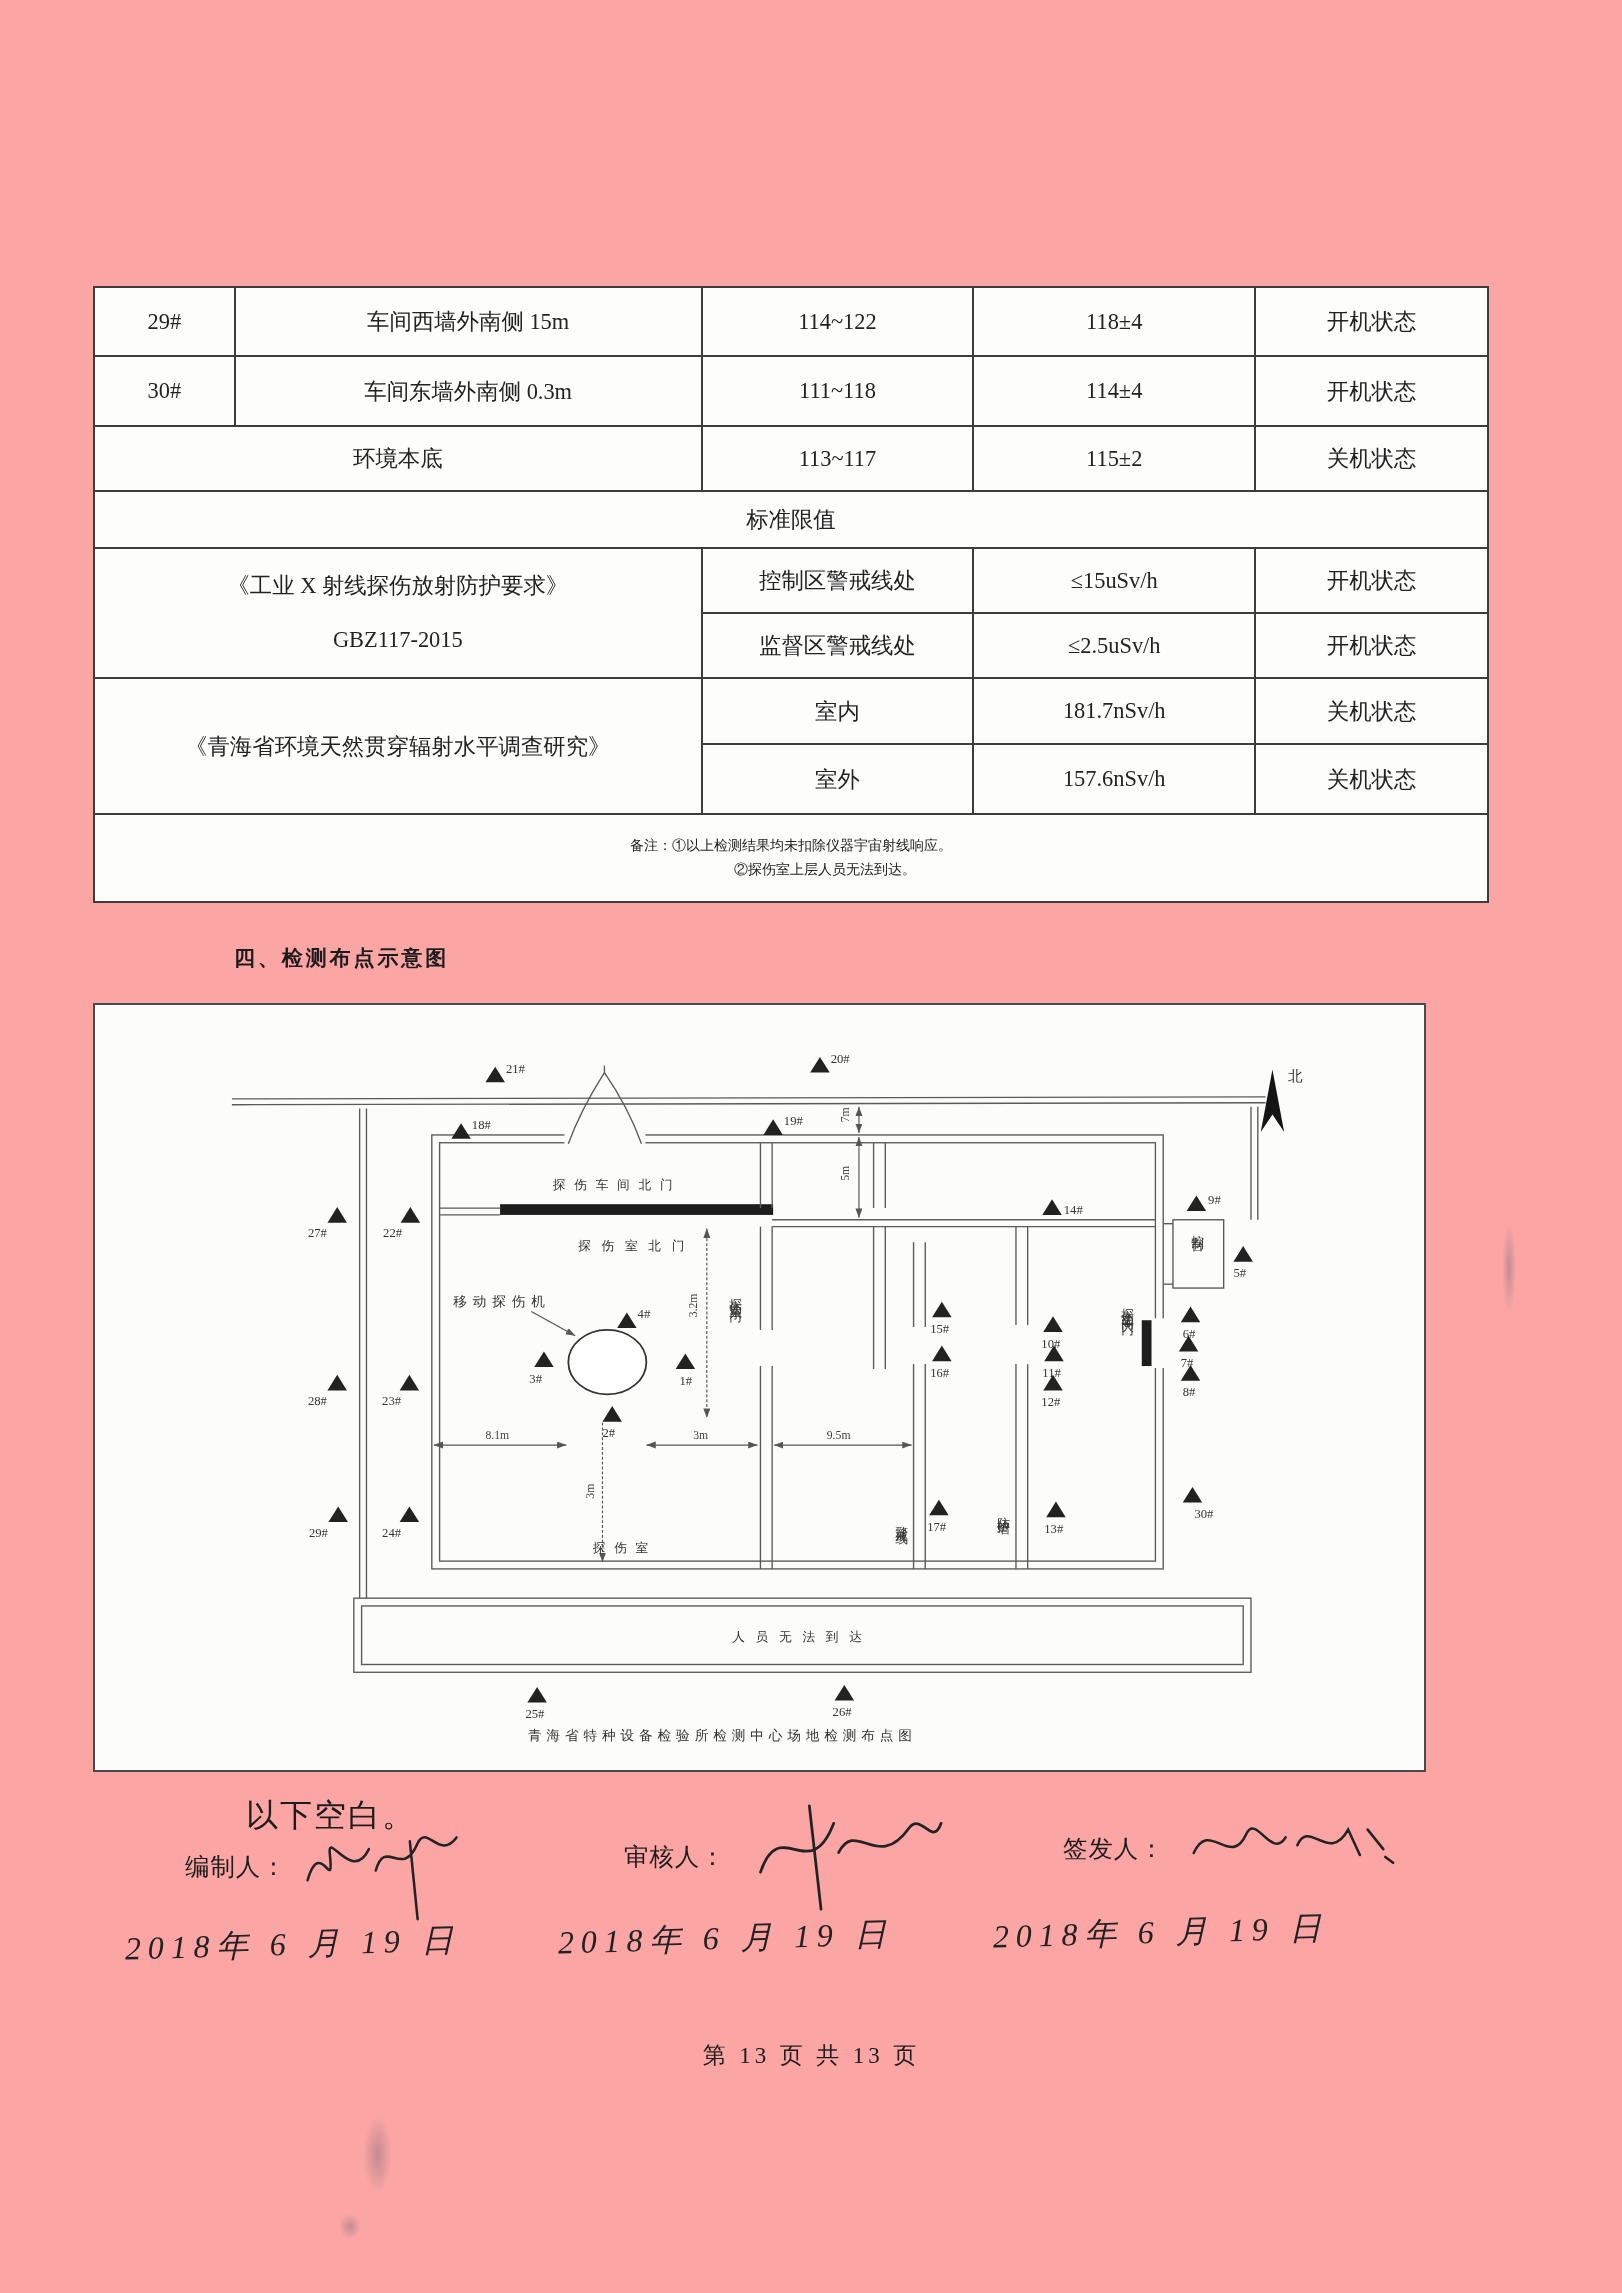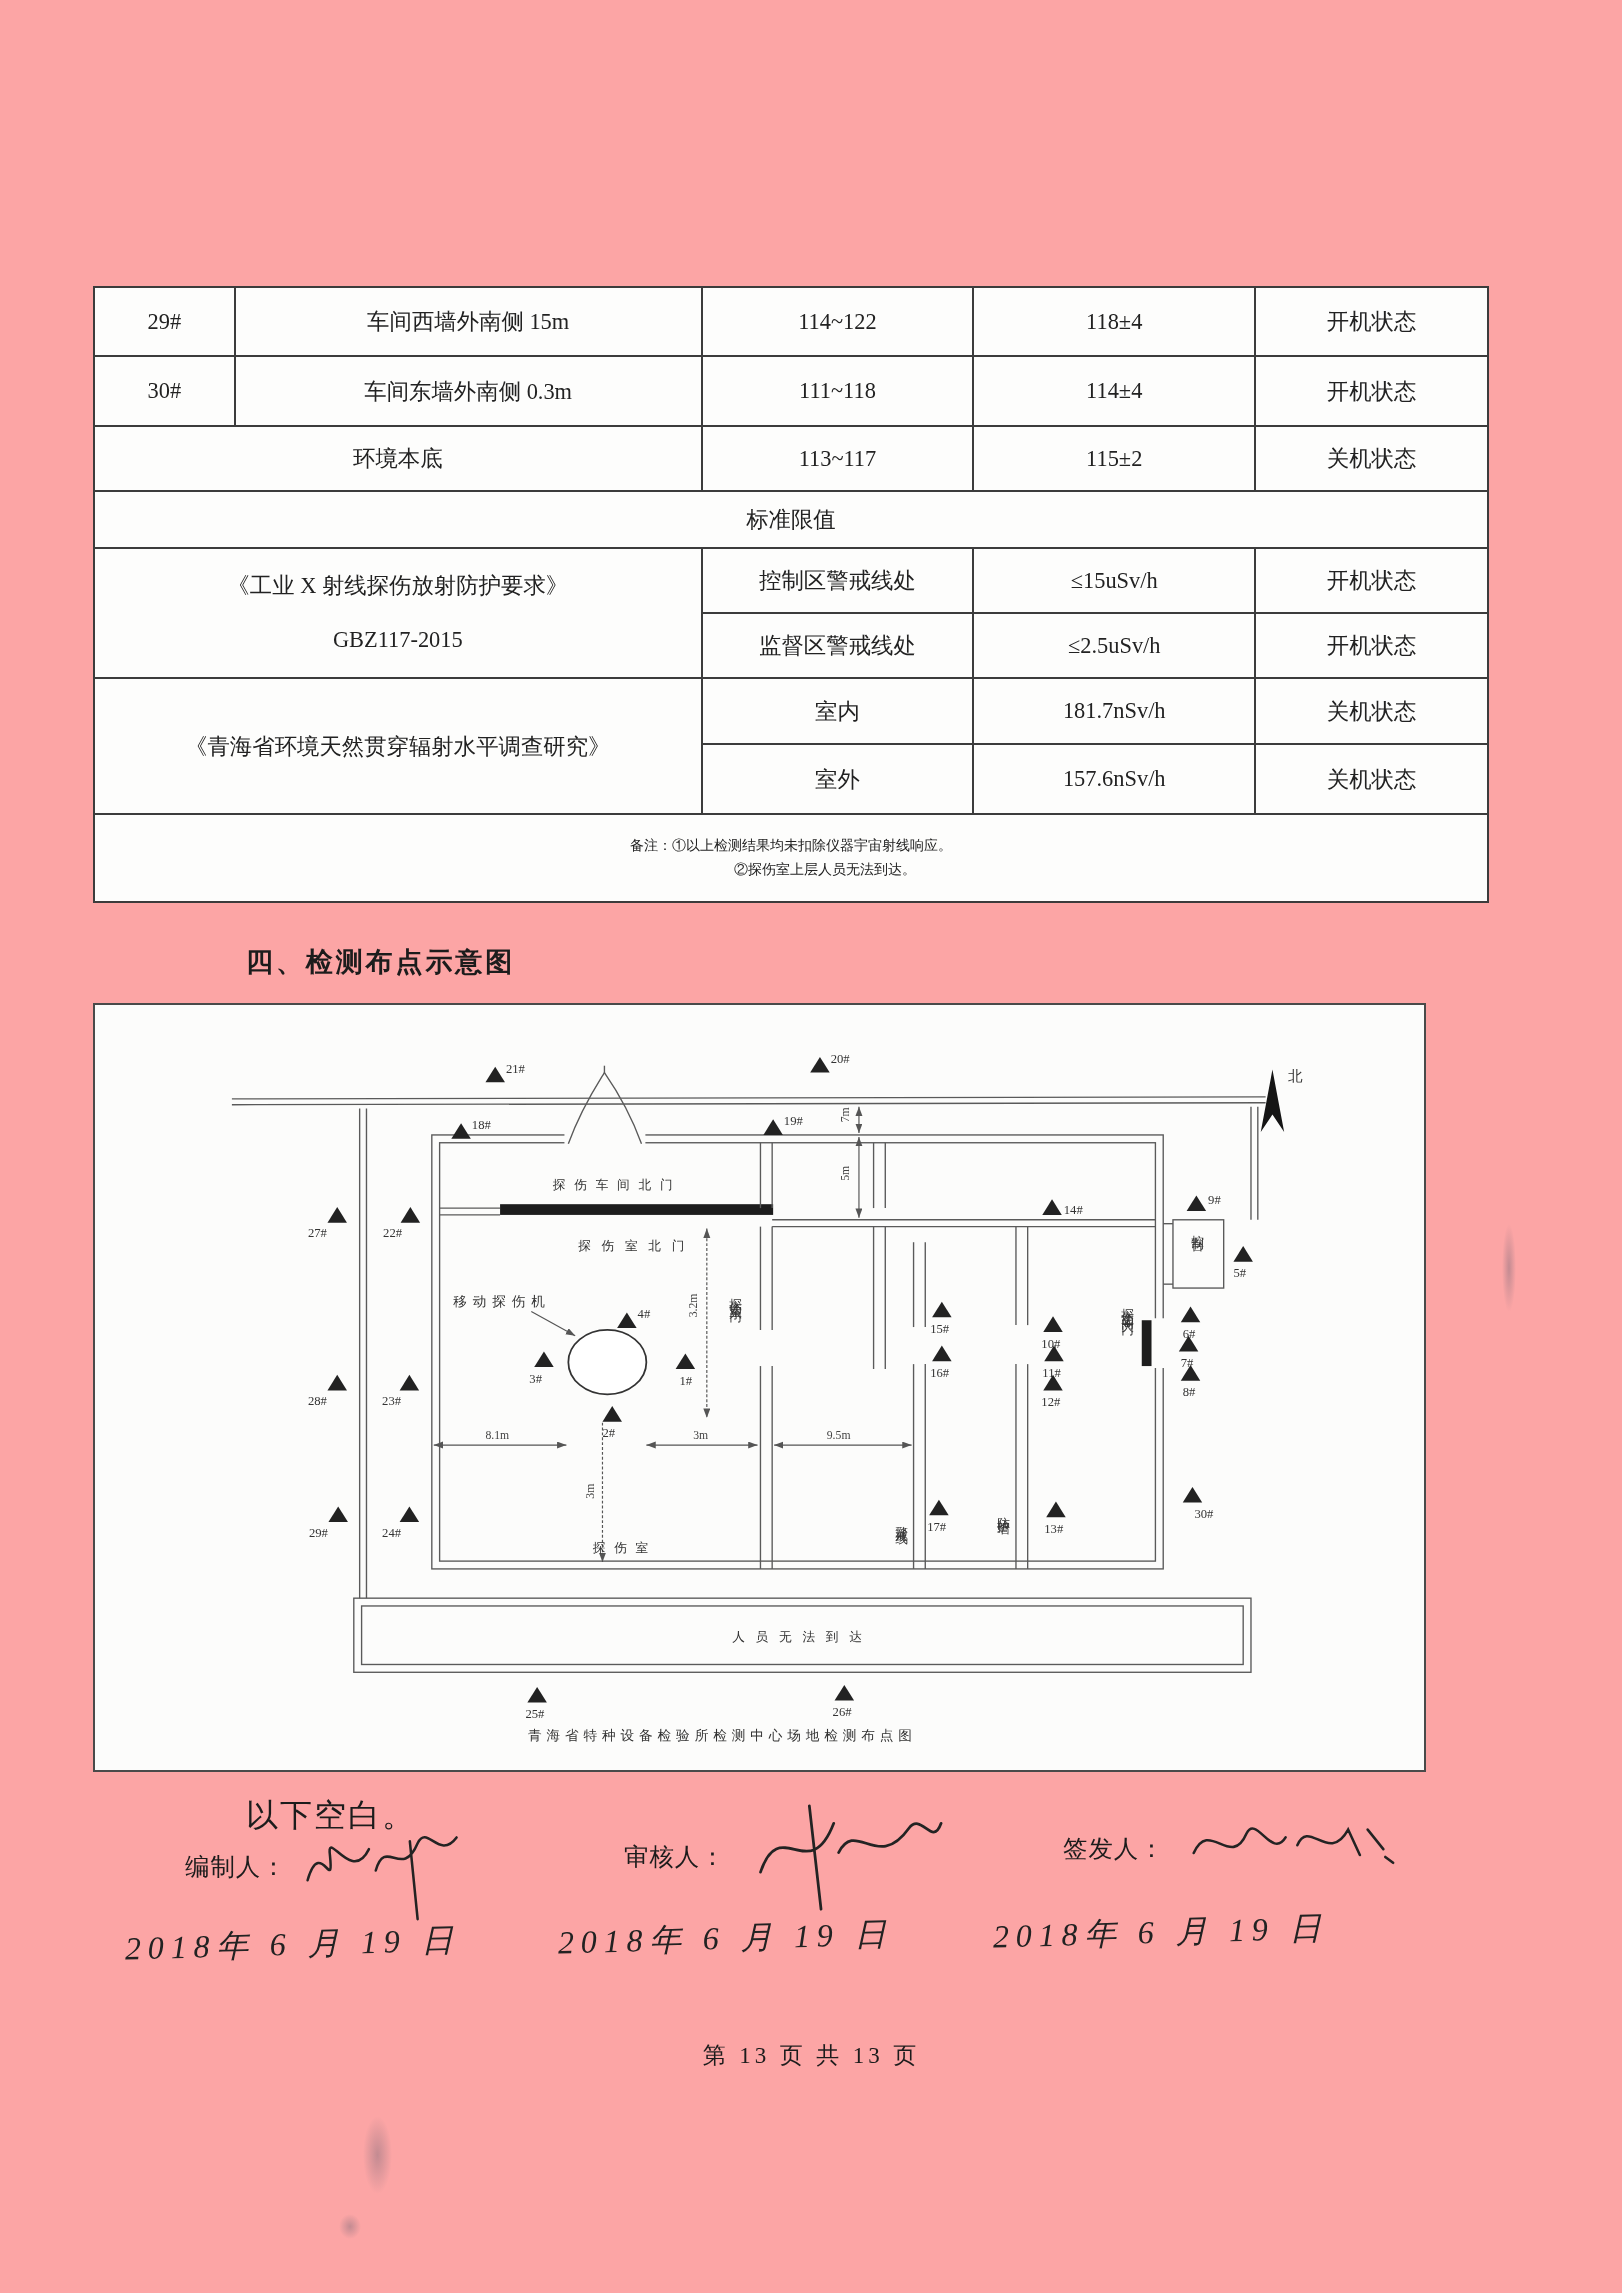--- a/index.html
+++ b/index.html
@@ -10,21 +10,21 @@
                 table-layout:fixed;font-size:22.4px;color:#222;}
   table.results td{border:2px solid #3c3c3c;text-align:center;vertical-align:middle;
                    padding:2px 5.9px;background:#fdfdfc;}
   td.c1{width:127px;} td.c2{width:453px;} td.c3{width:258px;} td.c4{width:268px;} td.c5{width:219px;}
   tr.h69 td{height:63px;} tr.h70 td{height:64px;} tr.h64 td{height:59px;} tr.h56 td{height:51px;}
   tr.h65 td{height:59px;} tr.h66 td{height:60px;} tr.h87 td{height:82px;}
   td.note-cell{text-align:left;font-size:14px;line-height:1.7;padding-left:13.7px;}
   td.note-cell .l2{padding-left:68px;display:block;}
   .two-line{line-height:2.4;}
   
-  .sec-title{position:absolute;left:246px;top:944px;font-size:27px;font-weight:bold;letter-spacing:2.9px;}
+  .sec-title{position:absolute;left:234px;top:944px;font-size:21px;font-weight:bold;letter-spacing:2.9px;}
   .blank-note{position:absolute;left:246px;top:1794px;font-size:32px;letter-spacing:2px;}
   .footer{position:absolute;left:0;top:2040px;width:100%;text-align:center;font-size:23px;letter-spacing:3.9px;}
   
   .diagram-box{position:absolute;left:93px;top:1003px;width:1329px;height:765px;
                border:2px solid #4a4a4a;background:#fcfcfb;}
   .diagram-box svg{position:absolute;left:14.6px;top:7.8px;}
   .vlabel{position:absolute;writing-mode:vertical-rl;text-orientation:upright;
           font-size:12.7px;letter-spacing:2.9px;color:#333;line-height:1;}
   
   .sig-label{position:absolute;font-size:24.4px;letter-spacing:1px;}

